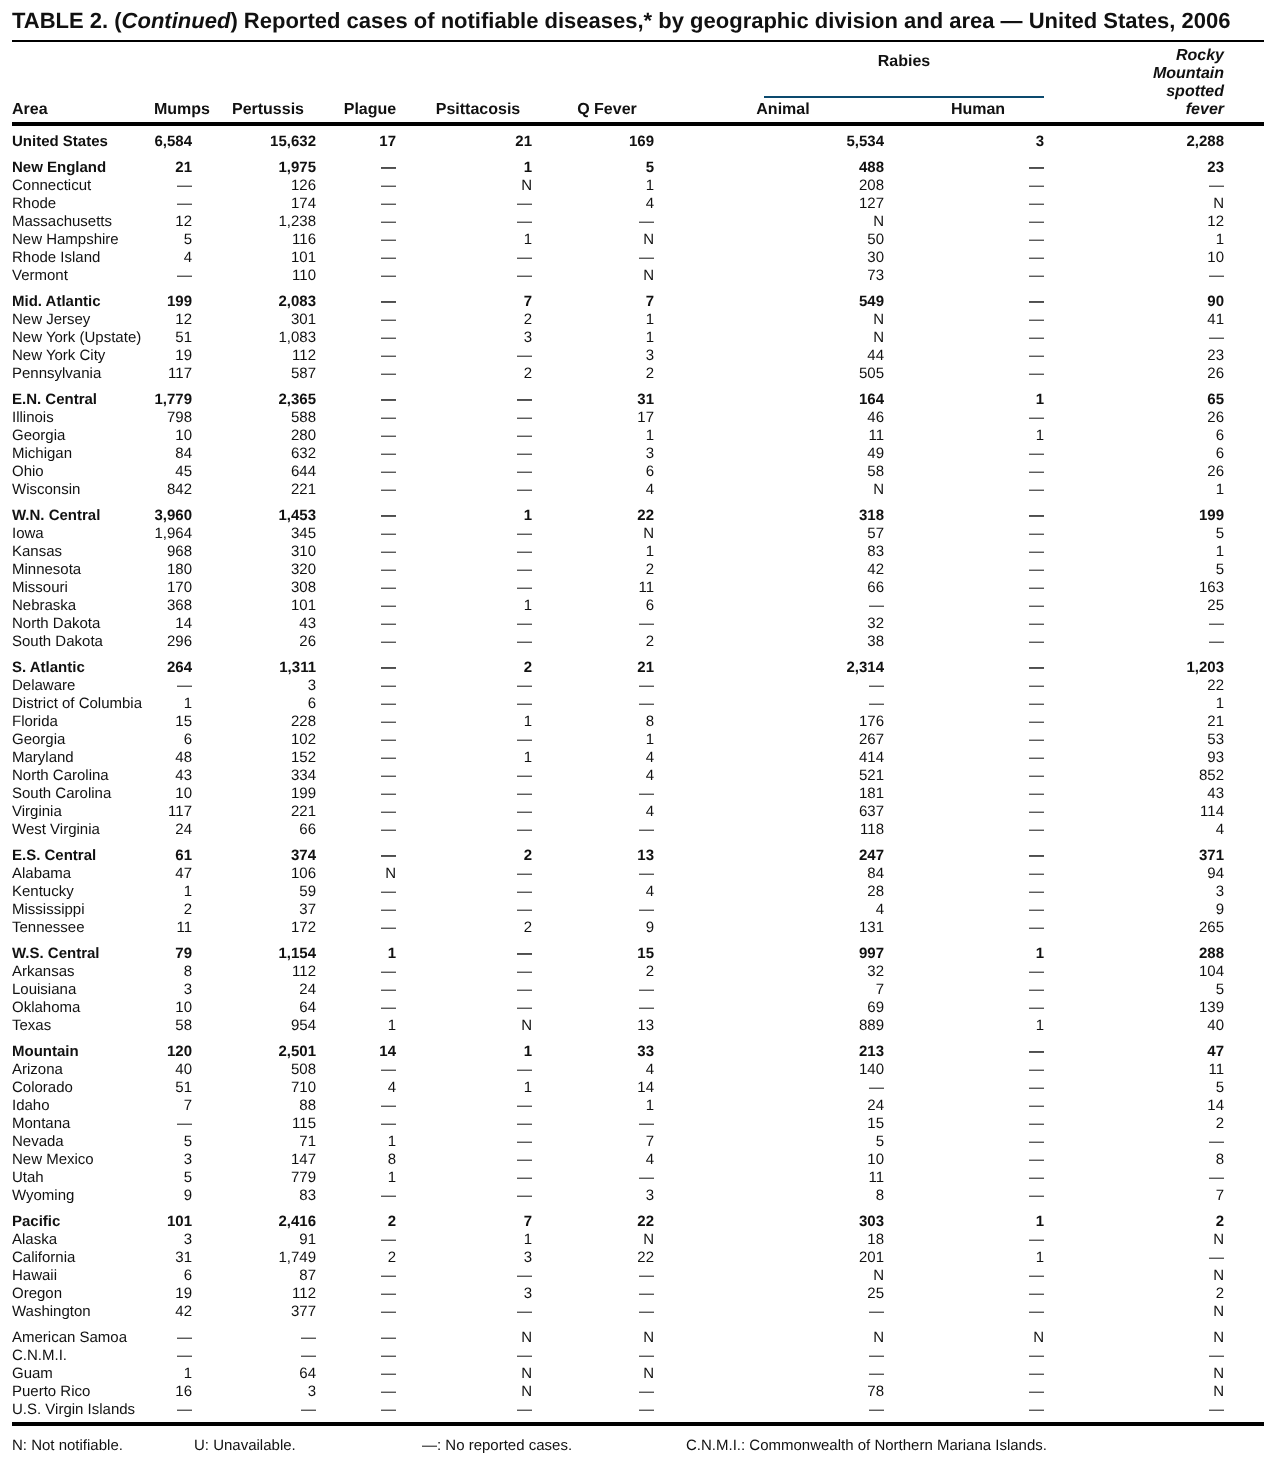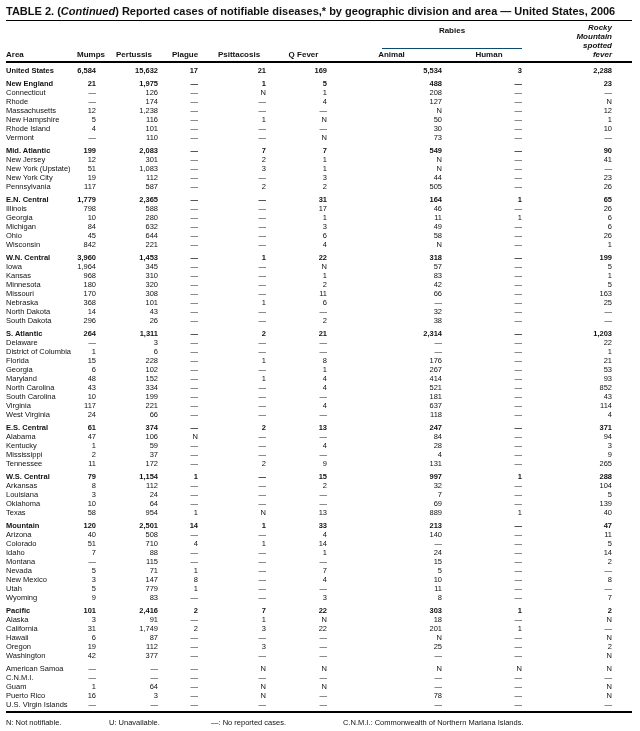--- a/index.html
+++ b/index.html
@@ -69,21 +69,21 @@
 
   .legend {
     margin-top:2px;
     border-top:2px solid #000;
     position:relative;
     height:18px;
     font-size:7.5px;
   }
   .legend span { position:absolute; top:5px; white-space:nowrap; }
   .legend .l-n    { left:0; }
-  .legend .l-u    { left:103px; }
+  .legend .l-u    { left:91px; }
   .legend .l-dash { left:205px; }
   .legend .l-cnmi { left:337px; }
 </style>
 </head>
 <body>
 
 <div class="page">
 
   <div class="title"><span>TABLE 2. (</span><i>Continued</i><span>) Reported cases of notifiable diseases,* by geographic division and area — United States, 2006</span></div>
 

